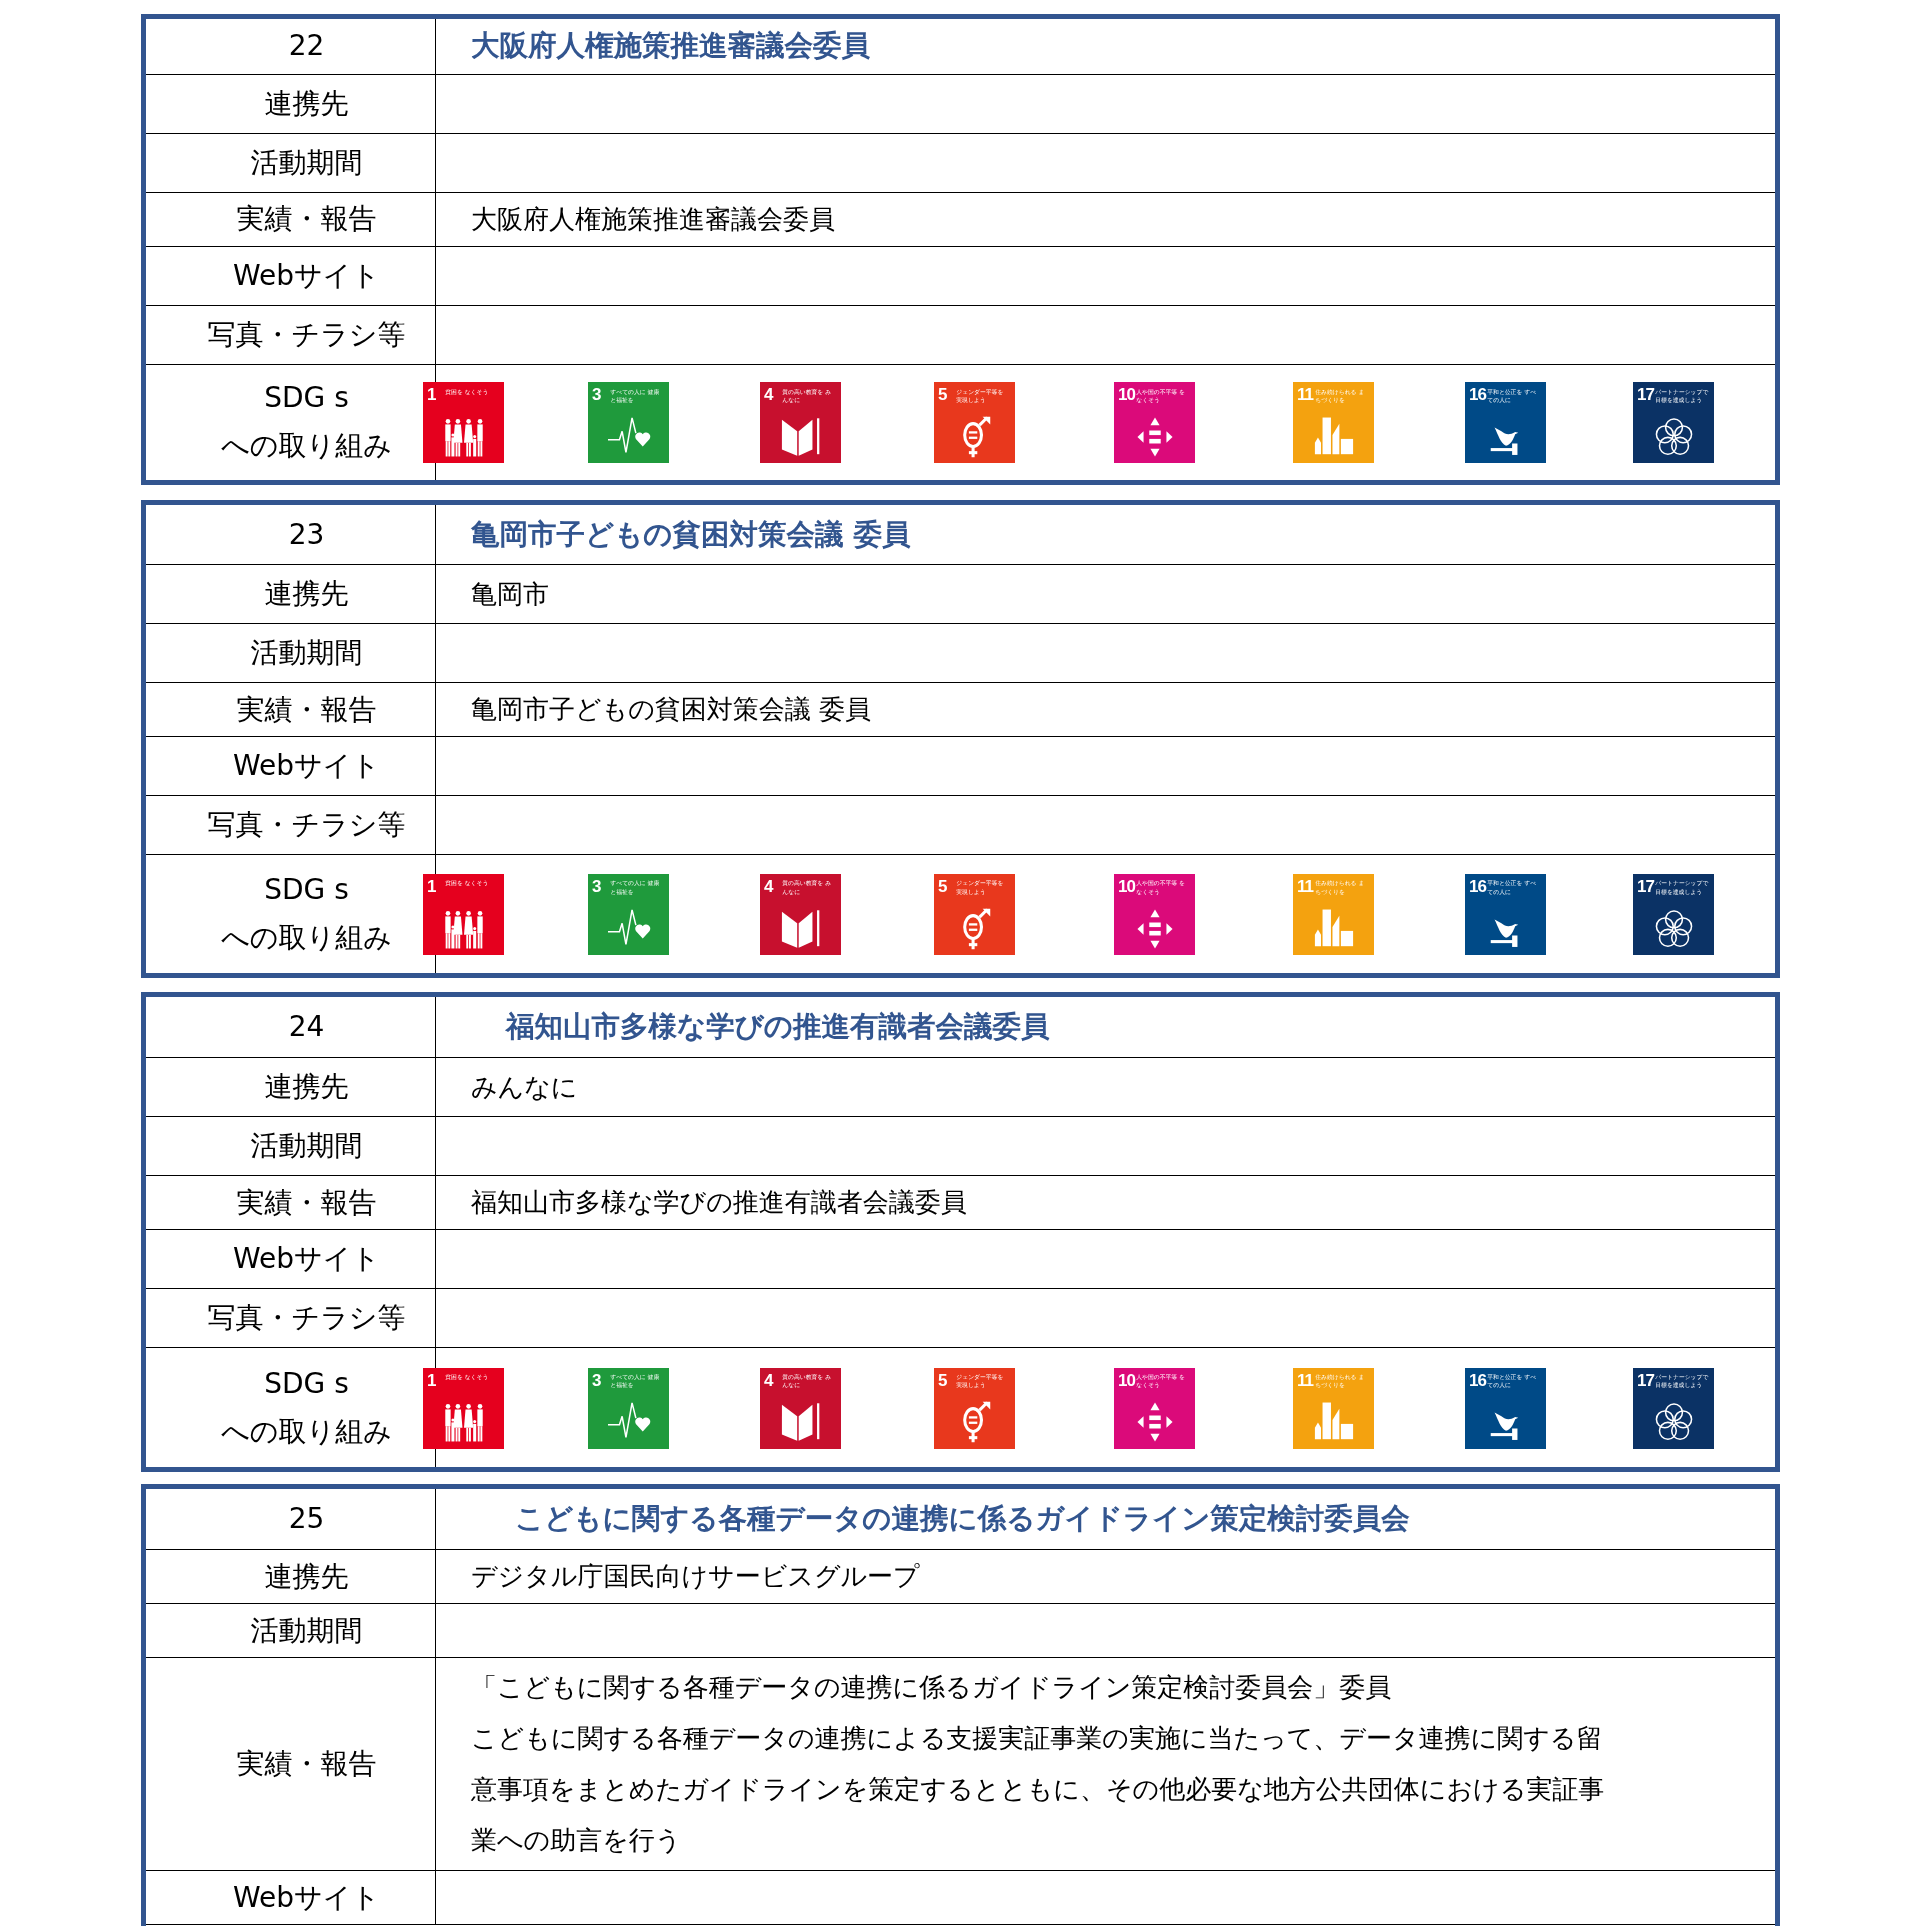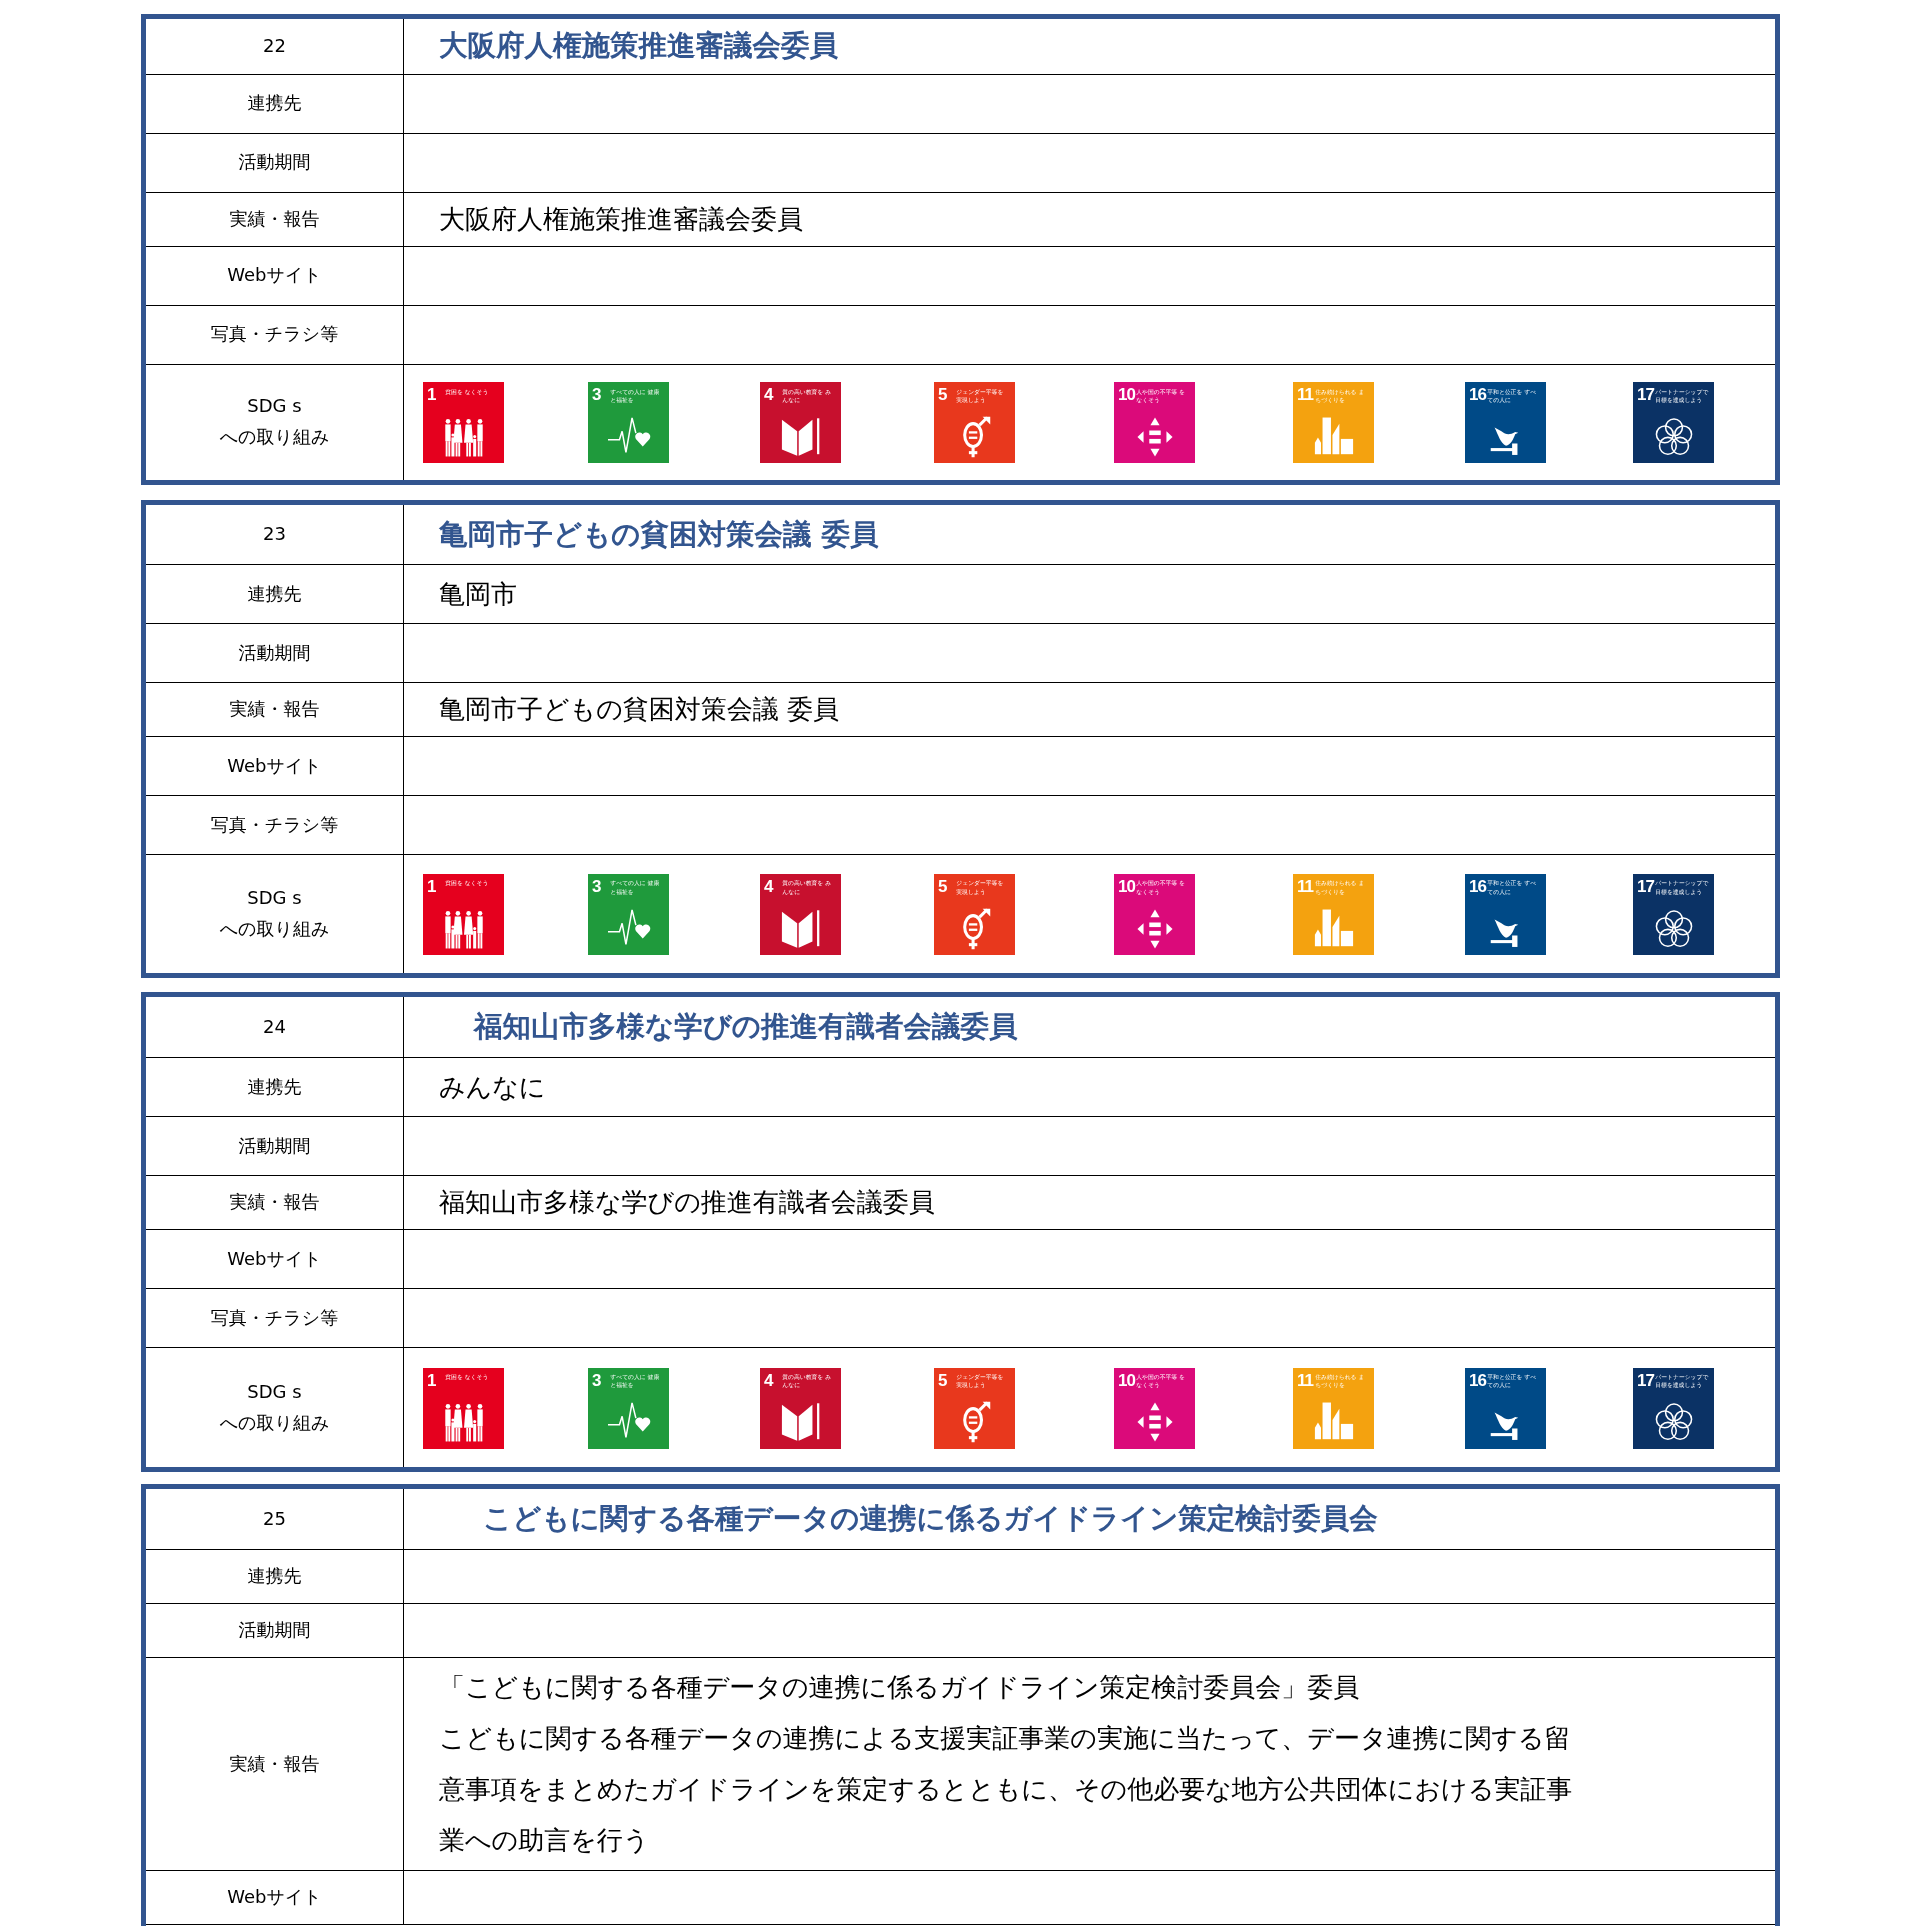--- a/index.html
+++ b/index.html
@@ -2,21 +2,21 @@
 <html style="font-size:6.2px"><head>
 <meta charset="utf-8">
 <style>
   html, body { margin:0; padding:0; background:#ffffff; }
   body { width:1911px; height:2116px; position:relative; overflow:hidden;
          font-family: "DejaVu Sans", "Liberation Sans", sans-serif; color:#000; }
   .record { position:absolute; left:141px; width:1629px; border:5.8px solid #32558F; background:#fff; }
   .row { display:flex; border-top:1.5px solid #000; box-sizing:border-box; }
   .row:first-child { border-top:none; }
   .label { width:257px; flex:none; border-right:1.2px solid #000; display:flex; flex-direction:column;
-           align-items:center; justify-content:center; font-size:18px; line-height:1.7; text-align:center; }
+           align-items:center; justify-content:center; font-size:28px; line-height:1.7; text-align:center;padding-left:32px; }
   .value { flex:1; display:flex; align-items:center; padding-left:35px; font-size:26px; box-sizing:border-box; }
   .value.multi { flex-direction:column; align-items:flex-start; justify-content:center; line-height:51px; }
   .title { color:#32558F; font-weight:bold; font-size:28.5px; }
   .sdgs { display:flex; align-items:center; padding-left:17.3px; }
   .sdg { position:relative; width:81px; height:81px; flex:none; color:#fff; box-sizing:border-box; margin-right:0; }
   .sdg .num { position:absolute; left:3.9px; top:3.1px; font-weight:bold; font-size:17px; font-family:"Liberation Sans", sans-serif; letter-spacing:-0.8px; }
   .sdg .cap { position:absolute; left:22.3px; top:5.4px; font-size:5.8px; line-height:8.5px; width:54px; }
   .sdg .pic { position:absolute; left:0; right:0; bottom:5.4px; height:42px; display:flex; align-items:center; justify-content:center; }
   .sdg svg { width:46px; height:42px; }
 </style>
@@ -515,20 +515,21 @@
         </div>
     </div>
   </div>
     <div class="record" style="top: 1484px;">
     <div class="row" style="height: 60px; gap: 44px;">
       <div class="label">25</div>
       <div class="value title">こどもに関する各種データの連携に係るガイドライン策定検討委員会</div>
     </div>
     <div class="row" style="height: 54px;">
       <div class="label">連携先</div>
+      <div class="value">デジタル庁国民向けサービスグループ</div>
     </div>
     <div class="row" style="height: 54px;">
       <div class="label">活動期間</div>
     </div>
     <div class="row" style="height: 213px;">
       <div class="label">実績・報告</div>
       <div class="value multi">
           <div>「こどもに関する各種データの連携に係るガイドライン策定検討委員会」委員</div>
           <div>こどもに関する各種データの連携による支援実証事業の実施に当たって、データ連携に関する留</div>
           <div>意事項をまとめたガイドラインを策定するとともに、その他必要な地方公共団体における実証事</div>

